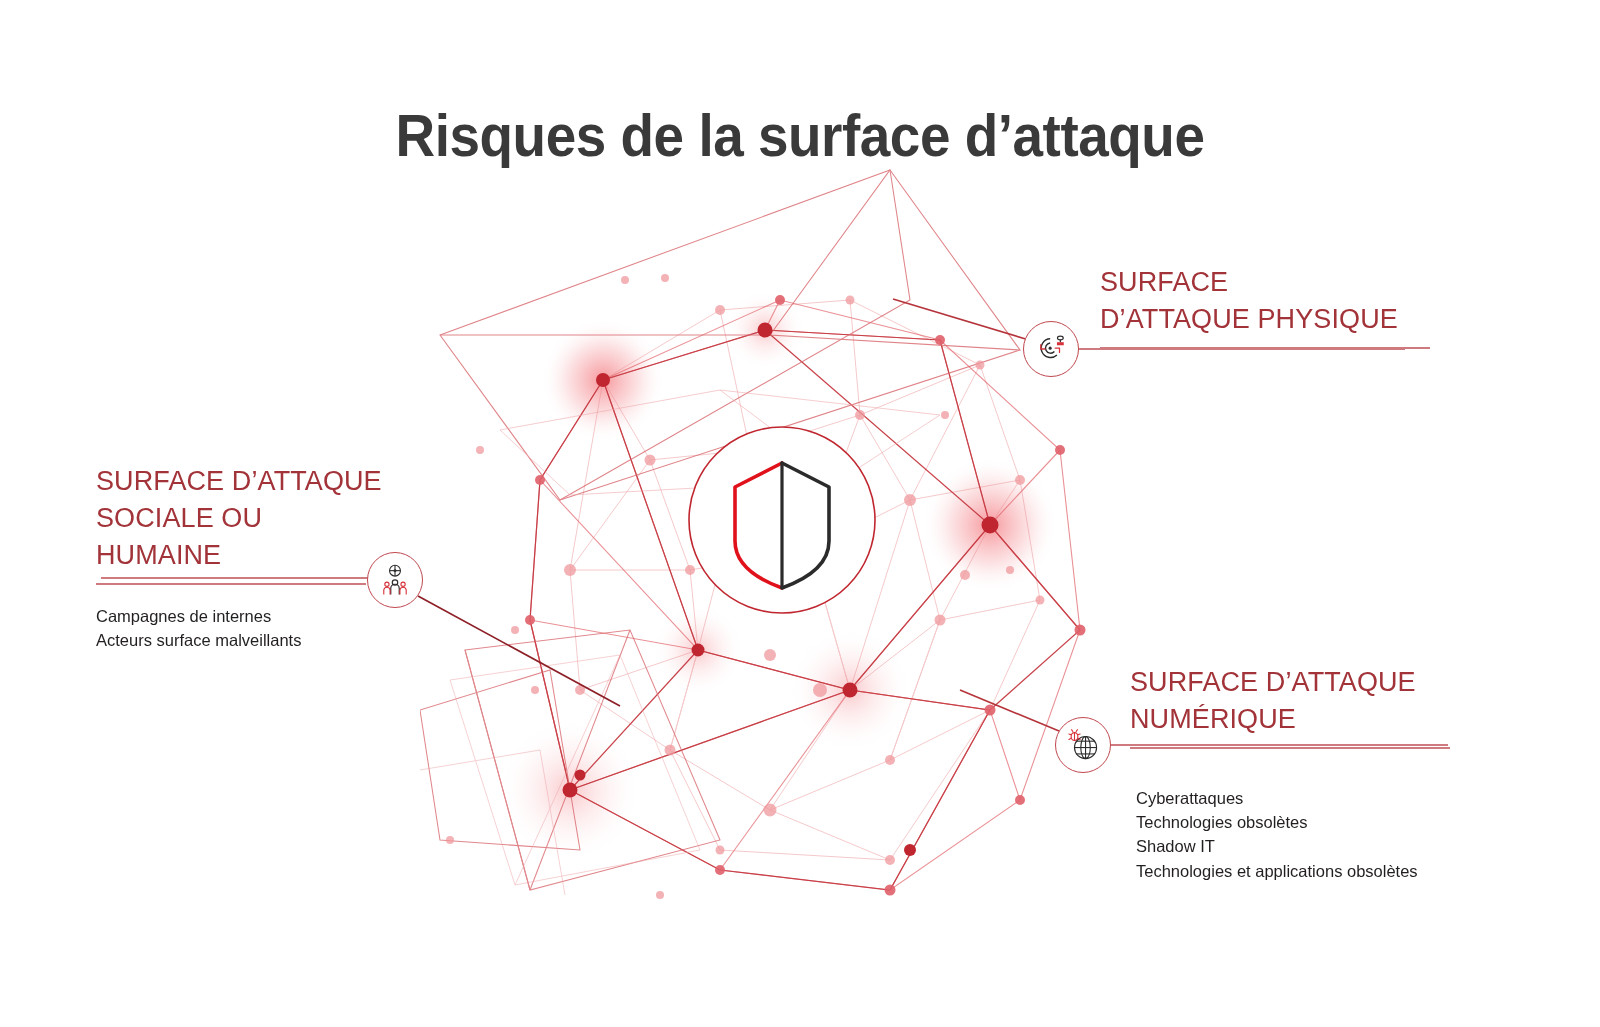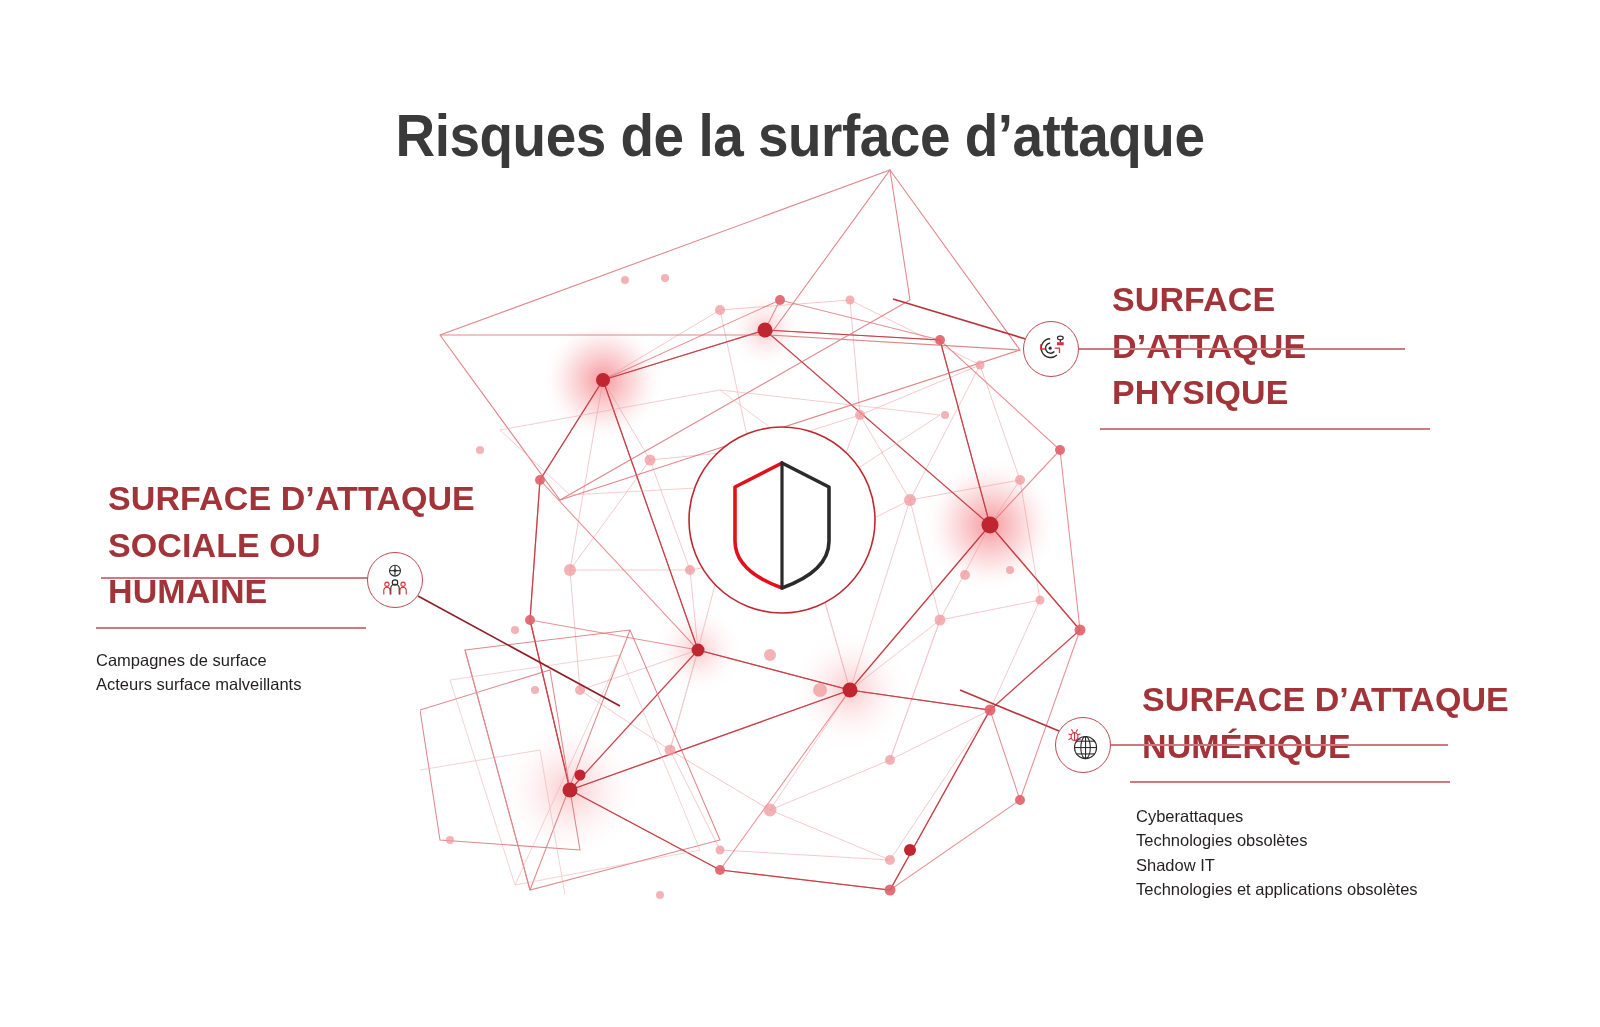--- a/index.html
+++ b/index.html
@@ -41,26 +41,26 @@
   .center-badge {
     position: absolute;
     left: 687px; top: 425px;
     width: 190px; height: 190px;
   }
 
   
   .callout { position: absolute; }
   .callout-heading {
     color: #A23339;
-    font-weight: 700;
-    font-size: 34px;
+    font-weight: 400;
+    font-size: 27px;
     line-height: 1.37;
     letter-spacing: 0.1px;
     white-space: pre-line;
-    margin: 12px;
+    margin: 0;
   }
   .callout-rule {
     height: 2px;
     background: #cf7a7e;
     margin-top: 10px;
   }
   .callout-list {
     list-style: none;
     margin: 0;
     padding: 0;
@@ -71,21 +71,21 @@
   .callout-list li { white-space: nowrap; }
 
   
   #callout-physical { left: 1100px; top: 264px; width: 400px; }
   #callout-physical .callout-rule { width: 330px; margin-top: 9px; }
   #callout-physical .callout-list { margin-top: 19px; }
 
   
   #callout-digital { left: 1130px; top: 664px; width: 420px; }
   #callout-digital .callout-rule { width: 320px; margin-top: 9px; }
-  #callout-digital .callout-list { margin-top: 21px; margin-left: 6px; }
+  #callout-digital .callout-list { margin-top: 37px; margin-left: 6px; }
 
   
   #callout-social { left: 96px; top: 463px; width: 400px; text-align: left; }
   #callout-social .callout-rule { width: 270px; margin-top: 9px; }
   #callout-social .callout-list { margin-top: 19px; }
 
   
   .icon-badge {
     position: absolute;
     width: 56px; height: 56px;
@@ -368,21 +368,21 @@
 D’ATTAQUE PHYSIQUE</div>
   <div class="callout-rule"></div>
 </div>
 
 <div class="callout" id="callout-social">
   <div class="callout-heading">SURFACE D’ATTAQUE
 SOCIALE OU
 HUMAINE</div>
   <div class="callout-rule"></div>
   <ul class="callout-list">
-    <li>Campagnes de surface</li>
+    <li>Campagnes de internes</li>
     <li>Acteurs surface malveillants</li>
   </ul>
 </div>
 
 <div class="callout" id="callout-digital">
   <div class="callout-heading">SURFACE D’ATTAQUE
 NUMÉRIQUE</div>
   <div class="callout-rule"></div>
   <ul class="callout-list">
     <li>Cyberattaques</li>

